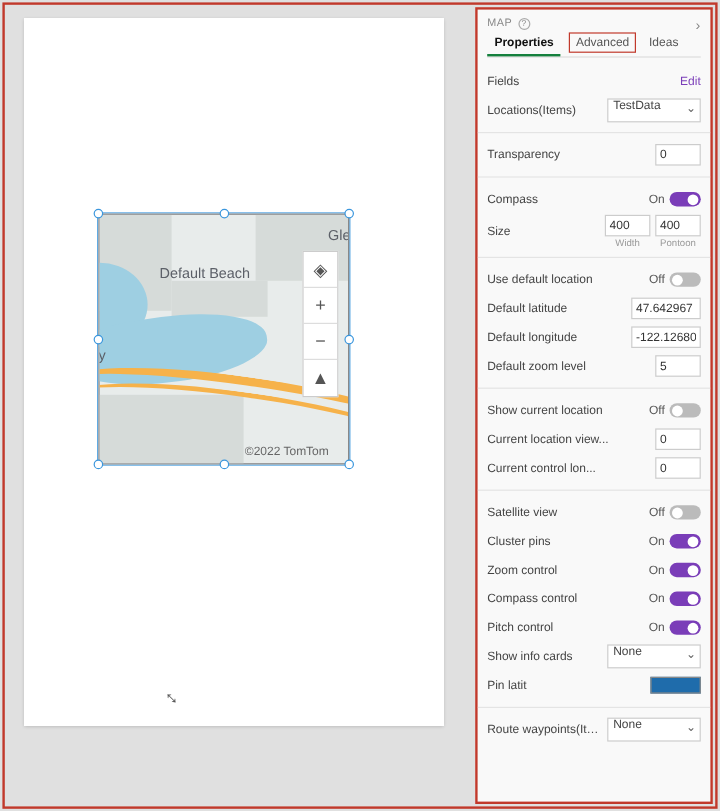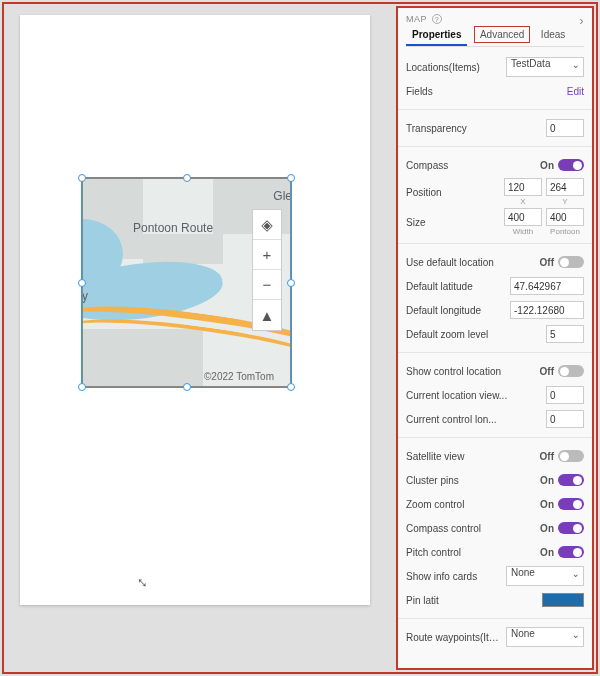--- a/index.html
+++ b/index.html
@@ -35,32 +35,32 @@
   .resize-canvas{ position:absolute; right:228px; bottom:20px; font-size:16px; color:#555; transform:rotate(45deg);}
   
   .pane { position:absolute; right:6px; top:6px; bottom:6px; width:198px; background:#f9f9f9; border:2px solid #c1392b; overflow:hidden;}
   .pane-inner{position:absolute; inset:0; overflow-y:auto; padding:6px 8px 6px 8px;}
   .pane-head { font-size:9px; color:#888; letter-spacing:0.5px;}
   .help-ic{ display:inline-block; width:10px; height:10px; border:1px solid #aaa; border-radius:50%; font-size:7px; line-height:9px; text-align:center; color:#888; margin-left:2px;}
   .chev { float:right; font-size:12px; color:#888;}
   .obj-name{ font-size:13px; color:#333; margin:2px 0 6px;}
   .tabs { border-bottom:1px solid #ddd; margin-bottom:8px;}
   .tab { display:inline-block; font-size:10px; padding:4px 6px; color:#555; cursor:pointer;}
-  .tab.active{ font-weight:600; border-bottom:2px solid #1d4ed8; color:#111;}
+  .tab.active{ font-weight:600; border-bottom:2px solid #15803d; color:#111;}
   .tab.adv { border:1.5px solid #c1392b; padding:2px 5px; margin-left:2px;}
   .row { display:flex; align-items:center; justify-content:space-between; font-size:10px; color:#444; min-height:24px; padding:1px 0;}
   .row .lab { flex:1; white-space:nowrap; overflow:hidden; text-overflow:ellipsis; padding-right:4px;}
-  .inp { width:74px; height:18px; border:1px solid #ccc; background:#fff; font-size:10px; padding:0 3px; color:#333;}
+  .inp { width:58px; height:18px; border:1px solid #ccc; background:#fff; font-size:10px; padding:0 3px; color:#333;}
   .inp.sm{width:38px;}
   .sel { width:78px; height:20px; border:1px solid #ccc; background:#fff; font-size:10px; padding:0 14px 0 4px; position:relative;}
   .sel::after{content:"⌄"; position:absolute; right:3px; top:1px; color:#666;}
   .edit-link{ color:#7a3db8; font-size:10px;}
   .divider{ height:1px; background:#e4e4e4; margin:6px -8px;}
   .toggle { display:flex; align-items:center; gap:4px;}
-  .tg-lab{ font-size:10px; color:#555; width:18px; text-align:right;font-weight:bold;}
+  .tg-lab{ font-size:10px; color:#555; width:18px; text-align:right;}
   .sw { width:26px; height:12px; border-radius:6px; position:relative;}
   .sw.on{ background:#7a3db8;}
   .sw.off{ background:#bbb;}
   .sw::after{content:""; position:absolute; width:9px; height:9px; background:#fff; border-radius:50%; top:1.5px;}
   .sw.on::after{ right:2px;}
   .sw.off::after{ left:2px;}
   .pair { display:flex; gap:4px;}
   .pair-col{display:flex; flex-direction:column; align-items:center;}
   .sub{ font-size:8px; color:#999; margin-top:1px;}
   .color-sw{ width:42px; height:14px; background:#1f6cab; border:1px solid #888;}
@@ -76,21 +76,21 @@
       <div class="sel-border"></div>
       <div class="map-img">
         <div class="patch p1"></div>
           <div class="patch p2"></div>
           <div class="patch p3"></div>
           <div class="patch p4"></div>
         <div class="river2"></div>
           <div class="river"></div>
         <div class="road-yellow"></div>
           <div class="road-yellow2"></div>
-        <span class="label-city lc1">Pontoon Route</span>
+        <span class="label-city lc1">Default Beach</span>
         <span class="label-city lc2">ity</span>
         <span class="label-city lc3">Gle</span>
         <div class="map-controls">
           <div class="map-btn">◈</div>
           <div class="map-btn">+</div>
           <div class="map-btn">−</div>
           <div class="map-btn">▲</div>
         </div>
         <span class="copyright">©2022 TomTom</span>
       </div>
@@ -114,52 +114,39 @@
     <span class="help-ic">?</span>
     <span class="chev">›</span>
   </div>
   <div class="tabs">
     <span class="tab active">Properties</span>
     <span class="tab adv">Advanced</span>
     <span class="tab">Ideas</span>
   </div>
 
   <div class="row">
+    <span class="lab">Fields</span>
+    <span class="edit-link">Edit</span>
+  </div>
+  <div class="row">
     <span class="lab">Locations(Items)</span>
     <div class="sel">TestData</div>
   </div>
-  <div class="row">
-    <span class="lab">Fields</span>
-    <span class="edit-link">Edit</span>
-  </div>
   <div class="divider"></div>
   <div class="row">
     <span class="lab">Transparency</span>
     <input class="inp sm" value="0" style="">
   </div>
   <div class="divider"></div>
   <div class="row">
     <span class="lab">Compass</span>
     <div class="toggle">
           <span class="tg-lab">On</span>
           <div class="sw on"></div>
         </div>
-  </div>
-  <div class="row">
-    <span class="lab">Position</span>
-    <div class="pair">
-      <div class="pair-col">
-            <input class="inp sm" value="120" style="">
-            <span class="sub">X</span>
-          </div>
-      <div class="pair-col">
-            <input class="inp sm" value="264" style="">
-            <span class="sub">Y</span>
-          </div>
-    </div>
   </div>
   <div class="row">
     <span class="lab">Size</span>
     <div class="pair">
       <div class="pair-col">
             <input class="inp sm" value="400" style="">
             <span class="sub">Width</span>
           </div>
       <div class="pair-col">
             <input class="inp sm" value="400" style="">
@@ -182,21 +169,21 @@
   <div class="row">
         <span class="lab">Default longitude</span>
         <input class="inp" value="-122.12680" style="">
       </div>
   <div class="row">
         <span class="lab">Default zoom level</span>
         <input class="inp sm" value="5" style="">
       </div>
   <div class="divider"></div>
   <div class="row">
-        <span class="lab">Show control location</span>
+        <span class="lab">Show current location</span>
         <div class="toggle">
           <span class="tg-lab">Off</span>
           <div class="sw off"></div>
         </div>
       </div>
   <div class="row">
         <span class="lab">Current location view...</span>
         <input class="inp sm" value="0" style="">
       </div>
   <div class="row">

